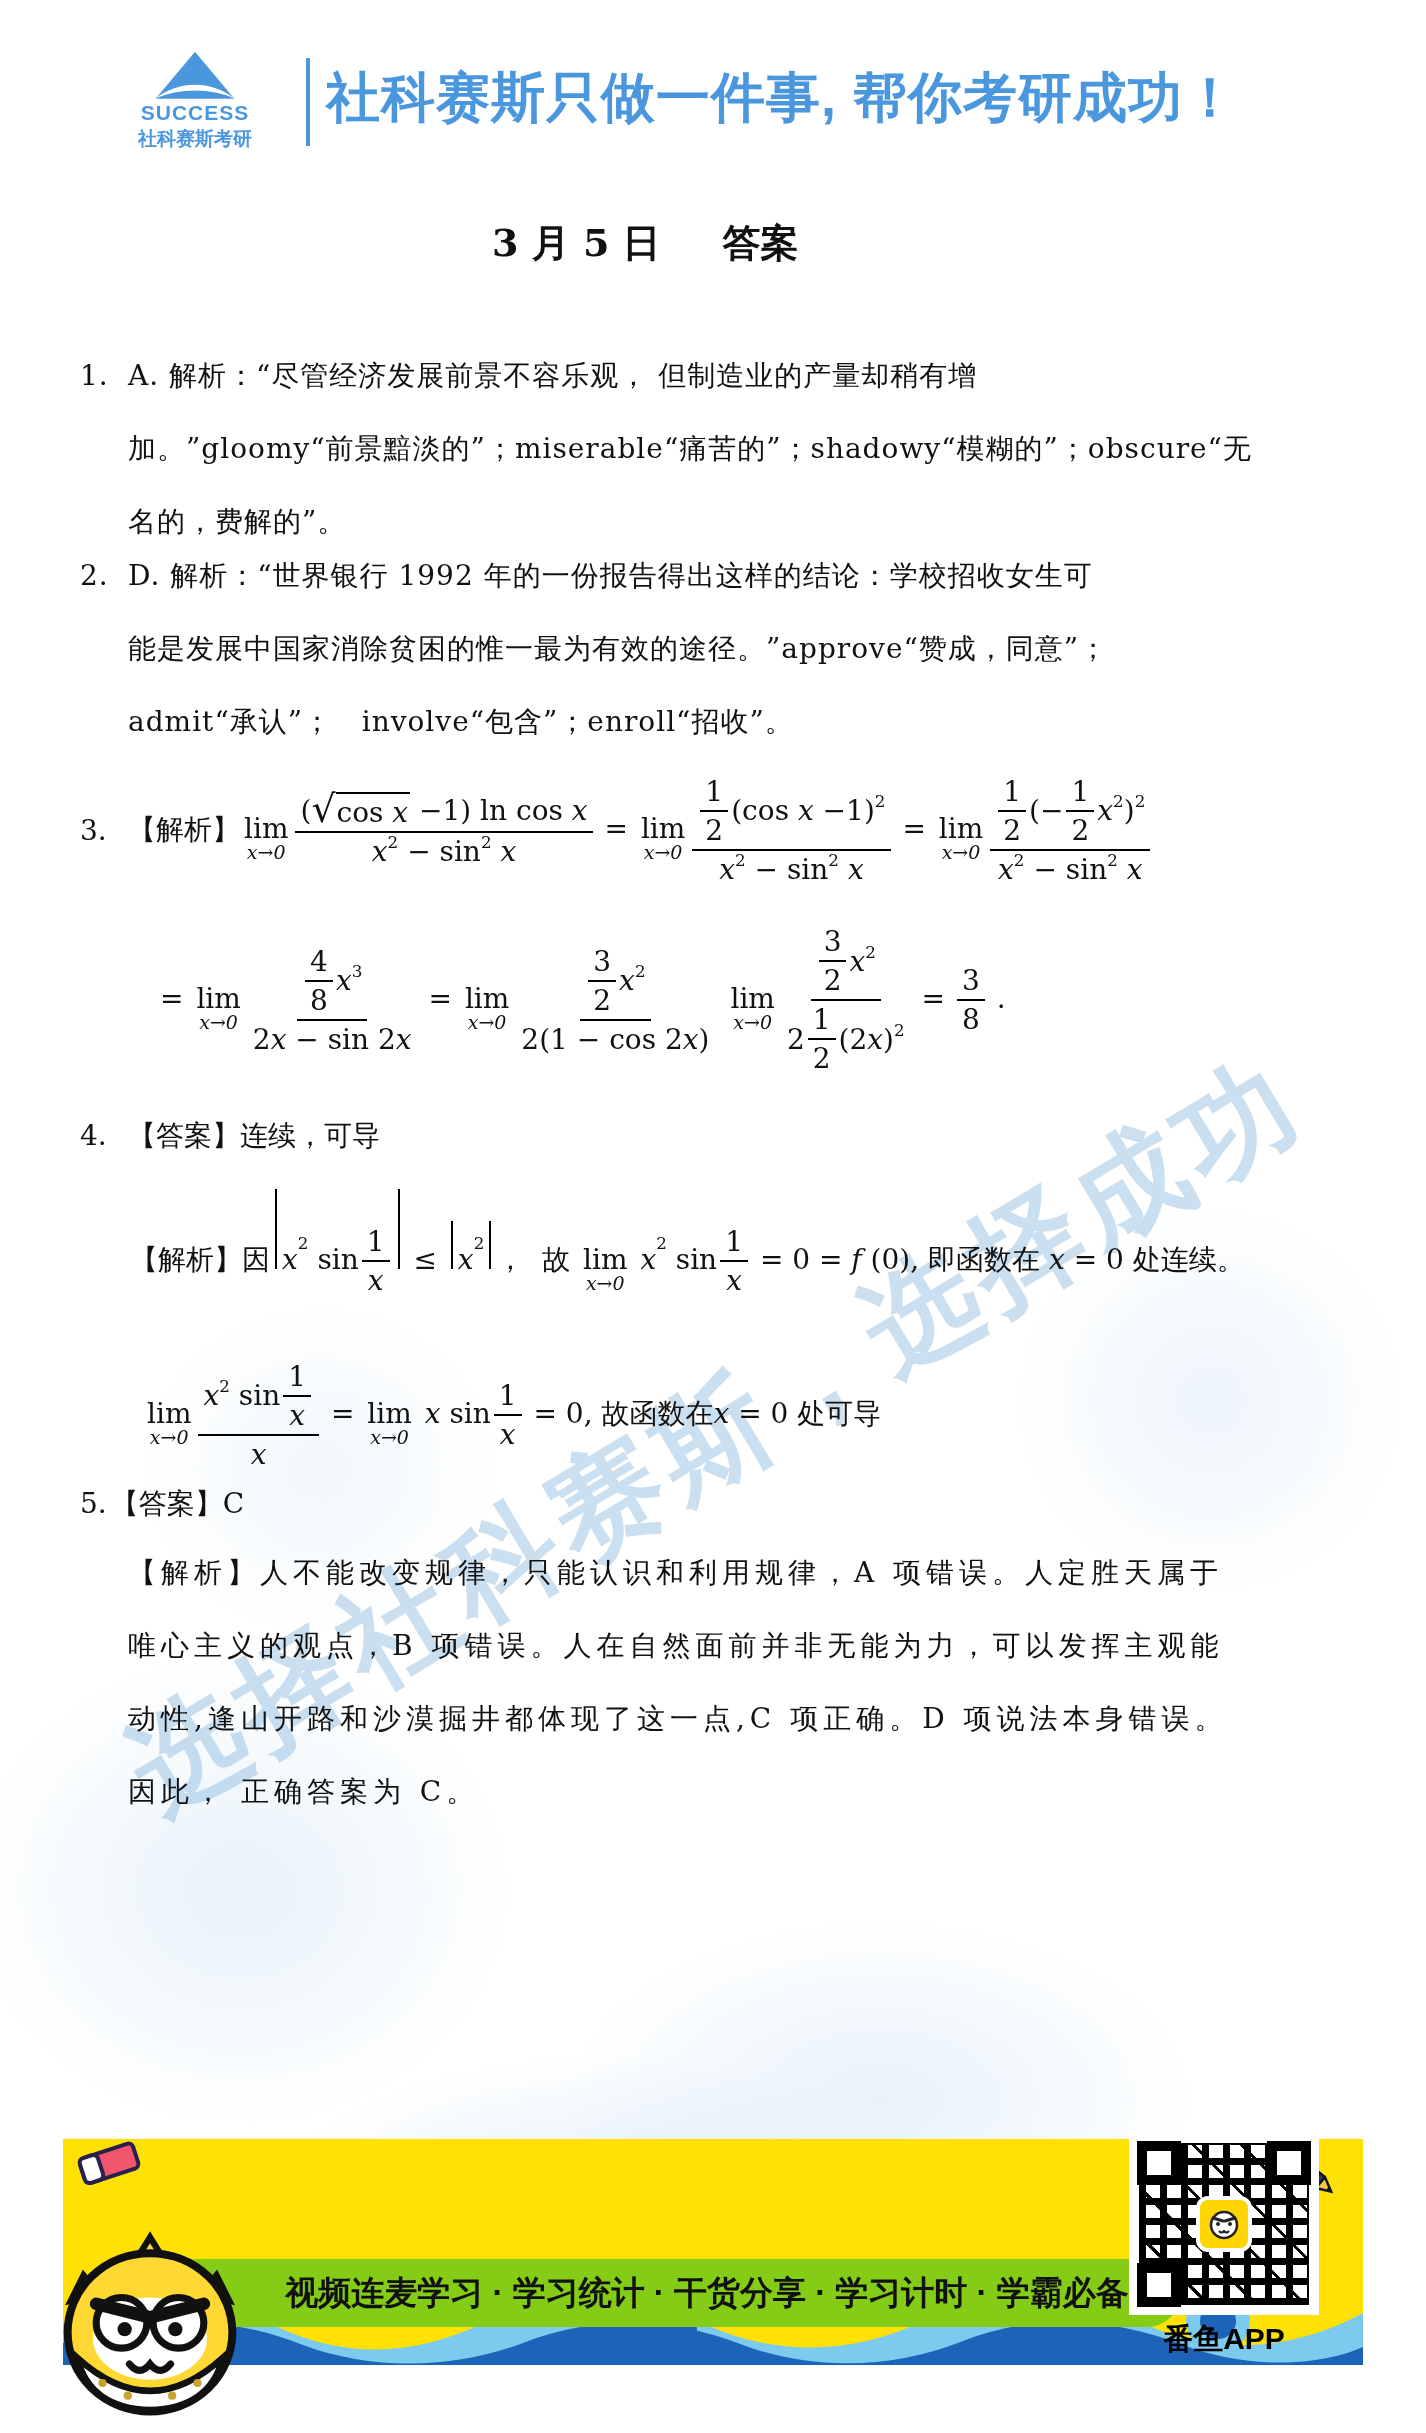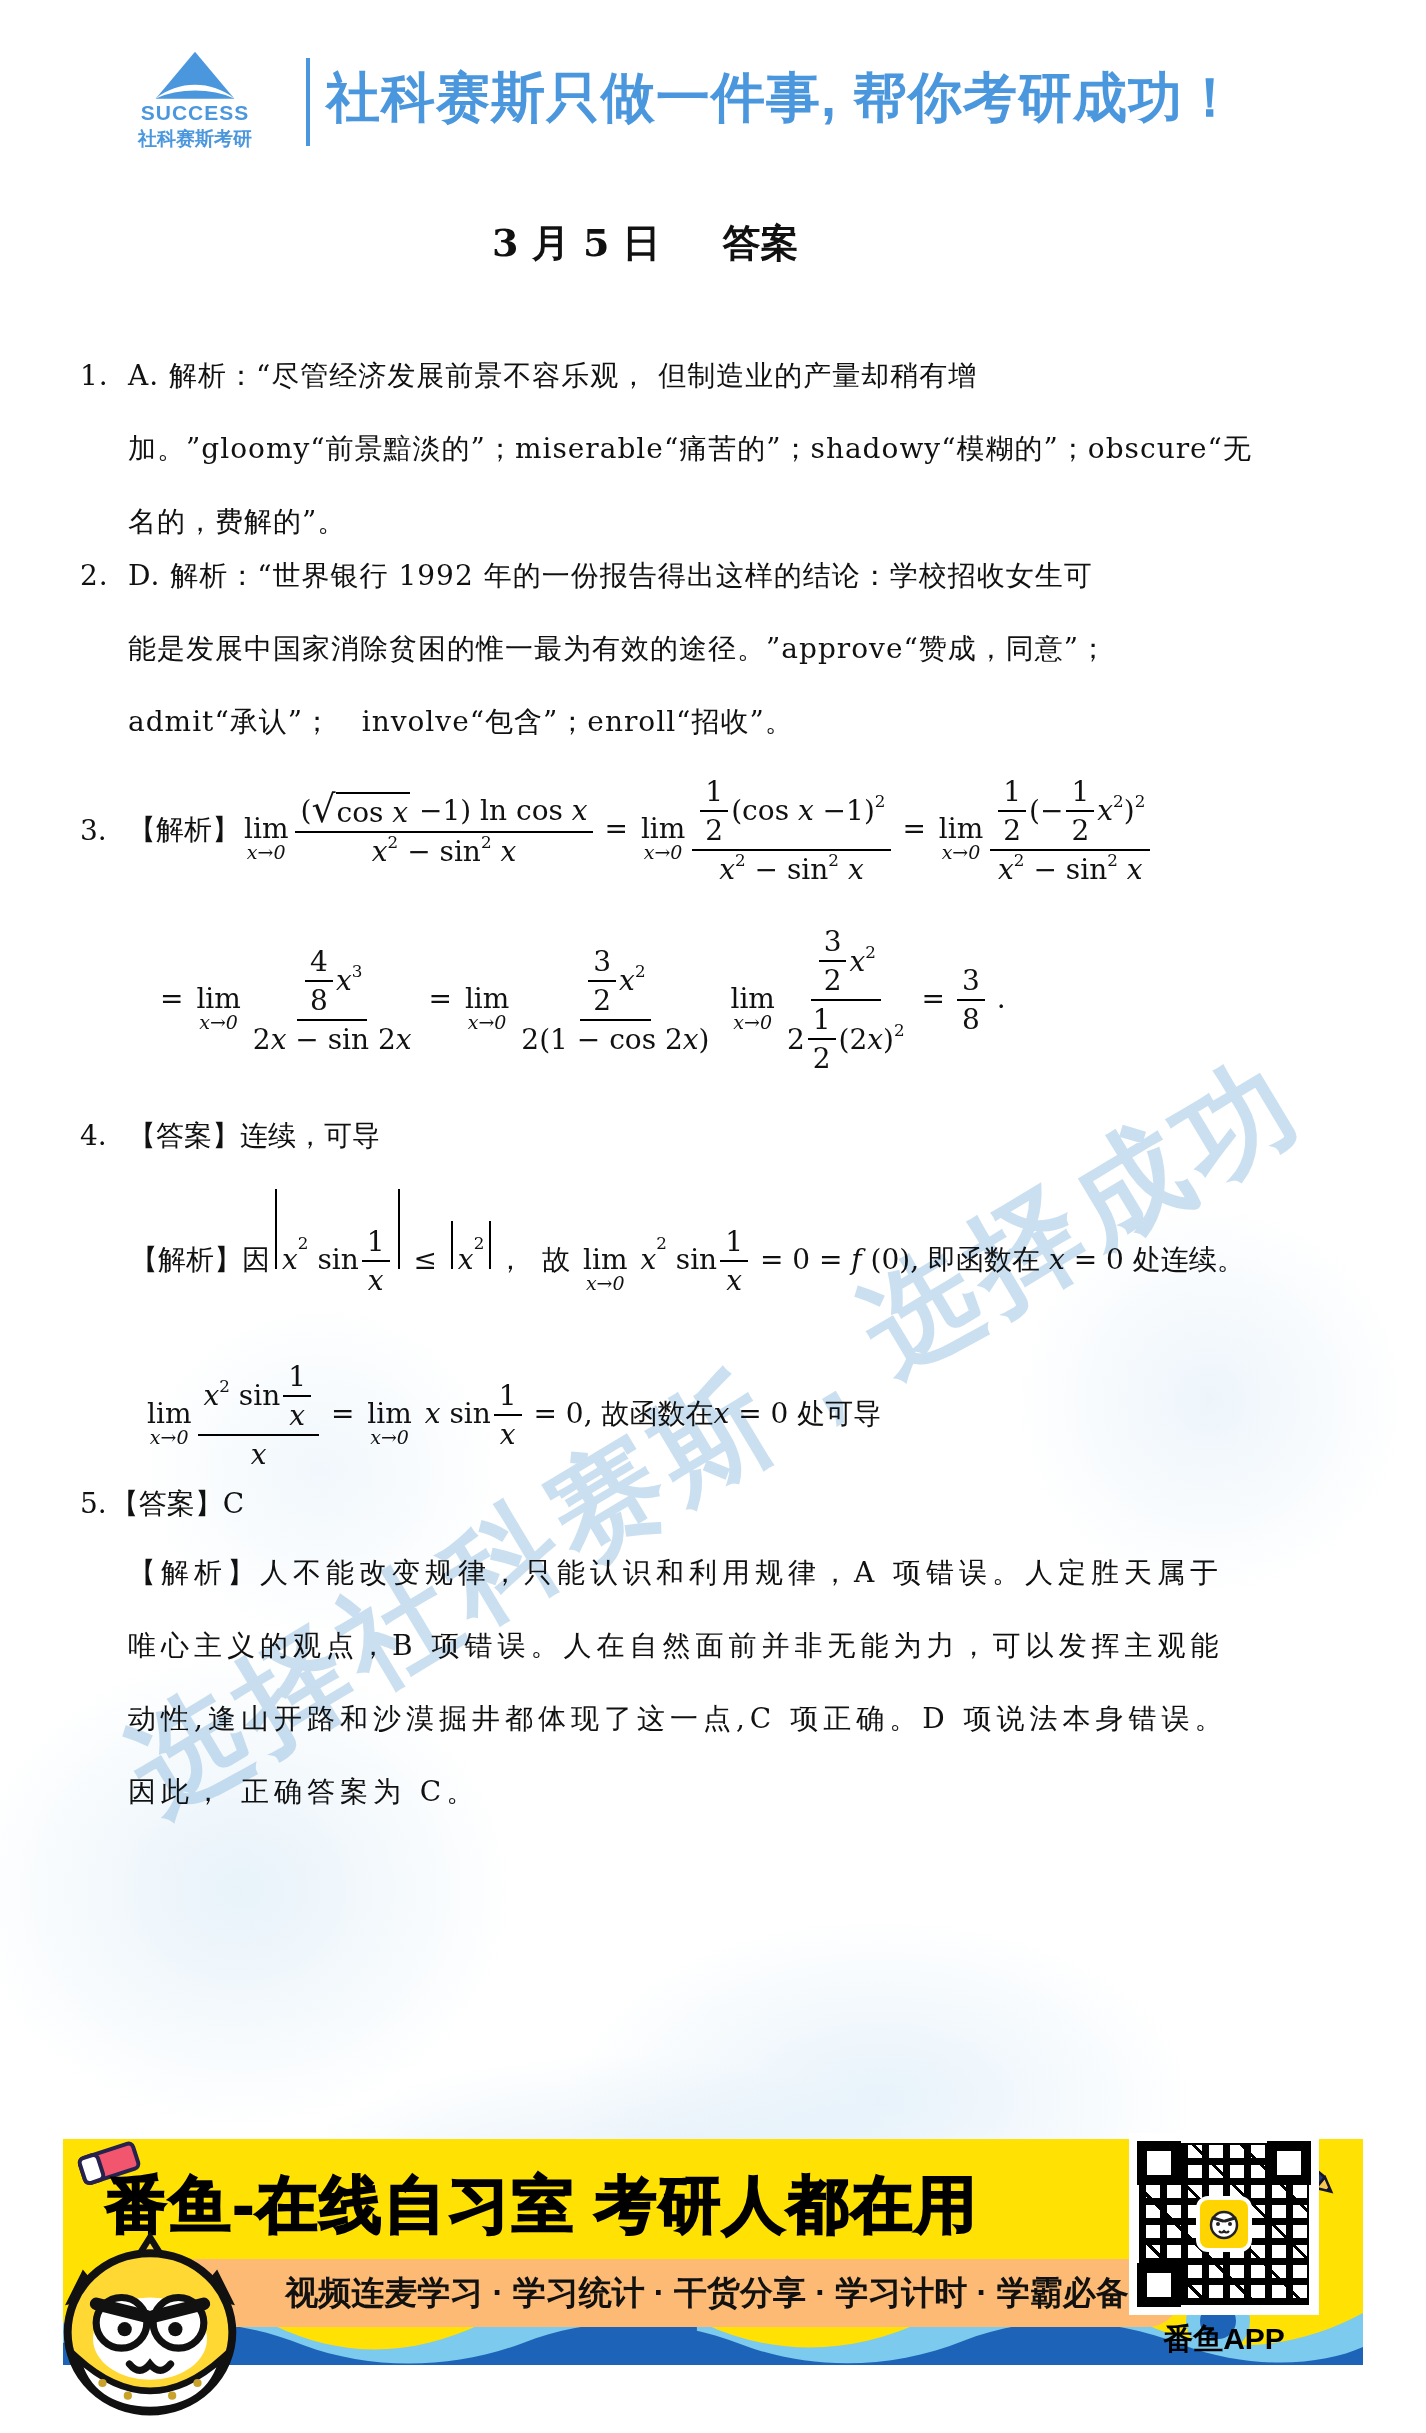--- a/index.html
+++ b/index.html
@@ -48,21 +48,21 @@
   .m-limsub{font-size:19px;font-style:italic;}
   .m-sqrt{display:inline-flex;align-items:flex-start;}
   .m-rad{font-size:1.35em;line-height:.9;}
   .m-sqc{border-top:2px solid #000;padding:2px 2px 0 1px;display:inline-flex;align-items:center;white-space:pre;}
   .m-bar{display:inline-block;width:2px;height:80px;background:#000;margin:0 5px;align-self:center;}
   .m-bar2{display:inline-block;width:2px;height:48px;background:#000;margin:0 5px;align-self:center;}
   
   .banner{position:absolute;left:63px;top:2139px;width:1300px;height:226px;background:var(--banner-bg);z-index:2;}
   .b-headline{position:absolute;left:42px;top:24px;font-size:62px;font-weight:900;color:#000;letter-spacing:2px;
       -webkit-text-stroke:2px #000;font-family:"Liberation Sans","DejaVu Sans",sans-serif;white-space:nowrap;}
-  .b-pill{position:absolute;left:100px;top:120px;width:1018px;height:68px;background:#fdba74;border-radius:38px;
+  .b-pill{position:absolute;left:100px;top:120px;width:1018px;height:68px;background:#84cc16;border-radius:38px;
       display:flex;align-items:center;justify-content:center;padding-left:70px;box-sizing:border-box;
       font-size:33px;font-weight:700;font-family:"Liberation Sans","DejaVu Sans",sans-serif;white-space:nowrap;z-index:2;}
   .waves{position:absolute;left:0;bottom:0;width:1300px;height:92px;z-index:1;}
   .fish{position:absolute;left:-8px;top:92px;width:190px;height:190px;z-index:3;}
   .eraser{position:absolute;left:10px;top:-4px;width:74px;height:56px;}
   .pencil{position:absolute;left:1212px;top:0;width:68px;height:68px;}
   .qr{position:absolute;left:1066px;top:-6px;width:190px;height:182px;background:#fff;z-index:4;}
   .qr-pat{position:absolute;left:10px;top:10px;right:10px;bottom:10px;background-color:#fff;
       background-image:repeating-linear-gradient(90deg,#000 0 7px,transparent 7px 21px),
                        repeating-linear-gradient(0deg,#000 0 7px,transparent 7px 20px),
@@ -162,21 +162,20 @@
       </g>
     </svg>
     <svg class="pencil" viewBox="0 0 68 68">
       <g transform="rotate(40 34 34)">
         <rect x="2" y="27" width="10" height="14" fill="#e46a7e" stroke="#14142e" stroke-width="2.5"></rect>
         <rect x="11" y="27" width="38" height="14" rx="2" fill="#273a63" stroke="#14142e" stroke-width="2.5"></rect>
         <polygon points="49,27 63,34 49,41" fill="#f7c94d" stroke="#14142e" stroke-width="2.5"></polygon>
         <polygon points="58,31.5 63,34 58,36.5" fill="#14142e"></polygon>
       </g>
     </svg>
-    <div class="b-headline">番鱼-在线自习室 考研人都在用</div>
     <div class="b-pill">
       <span>视频连麦学习 · 学习统计 · 干货分享 · 学习计时 · 学霸必备</span>
     </div>
     <svg class="fish" viewBox="0 0 120 120">
       <polygon points="60,4 50,20 70,20" fill="#ffd833" stroke="#111" stroke-width="4"></polygon>
       <polygon points="18,28 10,44 28,40" fill="#ffd833" stroke="#111" stroke-width="4"></polygon>
       <polygon points="102,28 110,44 92,40" fill="#ffd833" stroke="#111" stroke-width="4"></polygon>
       <ellipse cx="60" cy="64" rx="52" ry="50" fill="#ffd833" stroke="#111" stroke-width="5"></ellipse>
       <path d="M14 80 Q60 122 106 80 Q98 112 60 113 Q22 112 14 80 Z" fill="#ffffff" stroke="#111" stroke-width="4"></path>
       <circle cx="30" cy="96" r="2.6" fill="#c9a22b"></circle>

